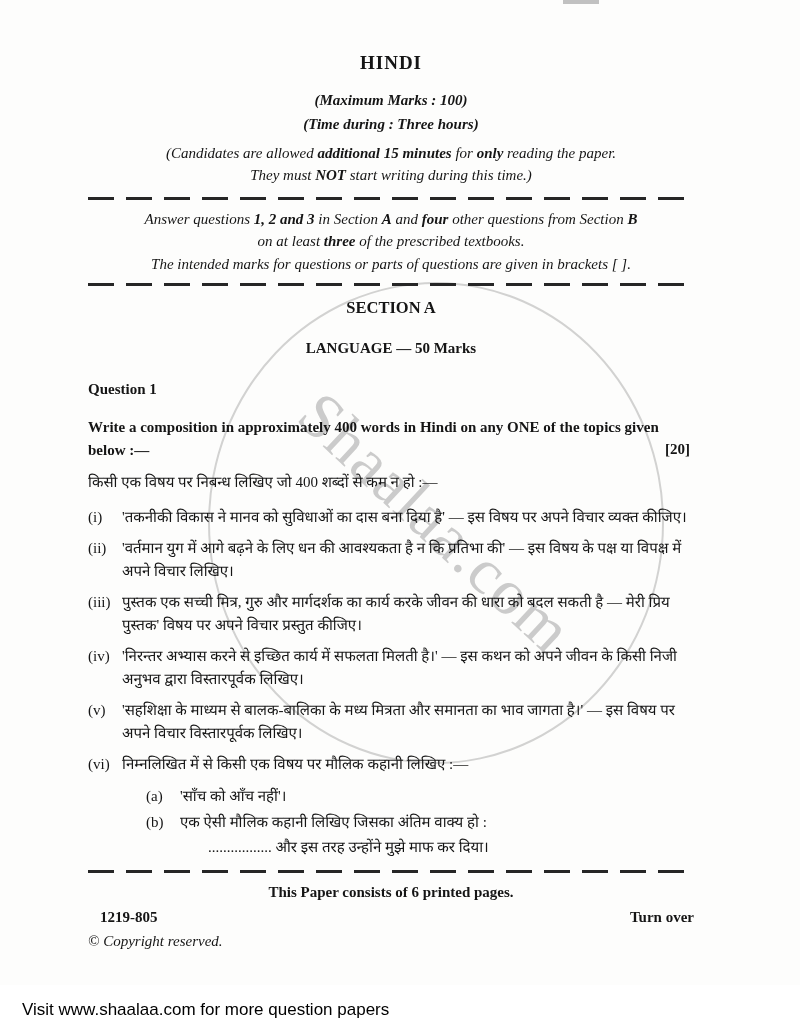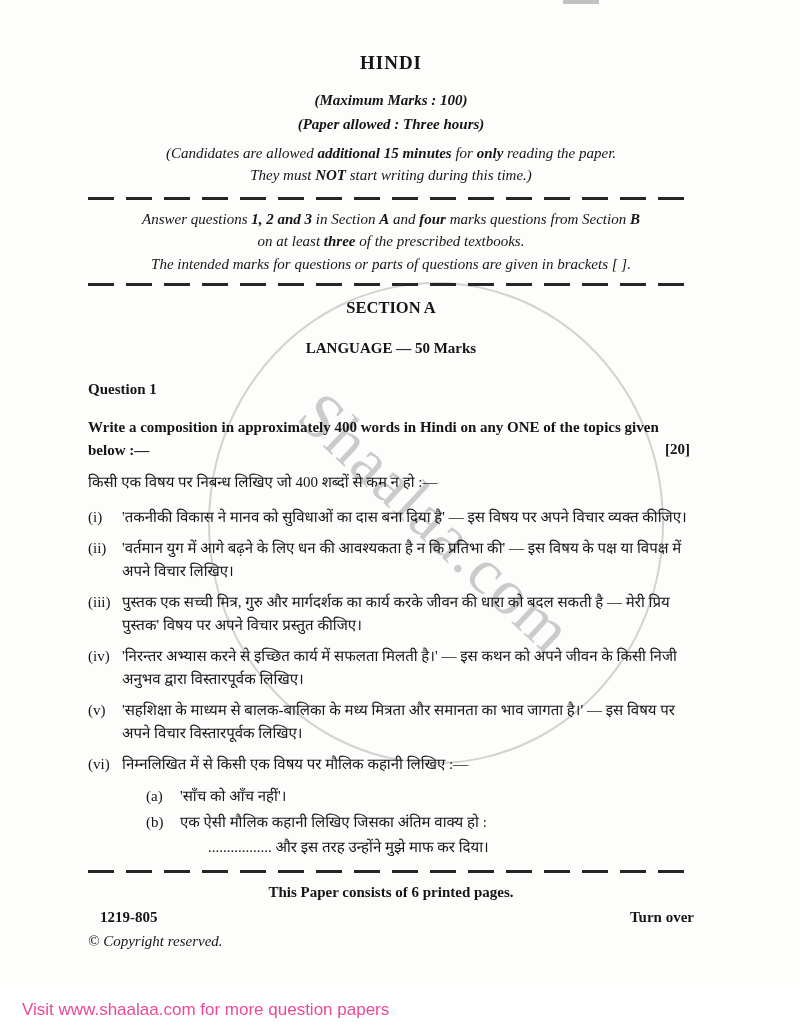--- a/index.html
+++ b/index.html
@@ -78,47 +78,47 @@
   .footer-consists { text-align: center; font-weight: bold; margin: 0 0 2px 0; }
   .footer-row { display: flex; justify-content: space-between; font-weight: bold; margin: 0 0 2px 12px; }
   .footer-copy { font-style: italic; }
   .site-bar {
     position: absolute; left: 0; bottom: 0;
     width: 800px; height: 50px;
     background: #ffffff;
     display: flex; align-items: center;
     padding-left: 22px; box-sizing: border-box;
     font-family: "Liberation Sans", sans-serif;
-    font-size: 17px; color: #ec4899;
+    font-size: 17px; color: #000000;
   }
 </style>
 </head>
 <body>
 
 <div class="page">
   <div class="artifact-top"></div>
 
   <div class="watermark">
     <span class="wm-text">Shaalaa.com</span>
   </div>
 
   <div class="content">
 
     <h1 class="title">HINDI</h1>
 
     <div class="center italic bold meta-line">(Maximum Marks : 100)</div>
-    <div class="center italic bold meta-line time">(Paper allowed : Three hours)</div>
+    <div class="center italic bold meta-line time">(Time during : Three hours)</div>
 
     <div class="center italic"><span>(Candidates are allowed </span><b>additional 15 minutes</b><span> for </span><b>only</b><span> reading the paper.</span></div>
     <div class="center italic"><span>They must </span><b>NOT</b><span> start writing during this time.)</span></div>
 
     <div class="dashes"></div>
 
     <div class="instructions">
-      <div><span>Answer questions </span><b>1, 2 and 3</b><span> in Section </span><b>A</b><span> and </span><b>four</b><span> marks questions from Section </span><b>B</b></div>
+      <div><span>Answer questions </span><b>1, 2 and 3</b><span> in Section </span><b>A</b><span> and </span><b>four</b><span> other questions from Section </span><b>B</b></div>
       <div><span>on at least </span><b>three</b><span> of the prescribed textbooks.</span></div>
       <div>The intended marks for questions or parts of questions are given in brackets [ ].</div>
     </div>
 
     <div class="dashes d2"></div>
 
     <div class="section-title">SECTION A</div>
     <div class="section-sub">LANGUAGE — 50 Marks</div>
 
     <div class="q-label">Question 1</div>

